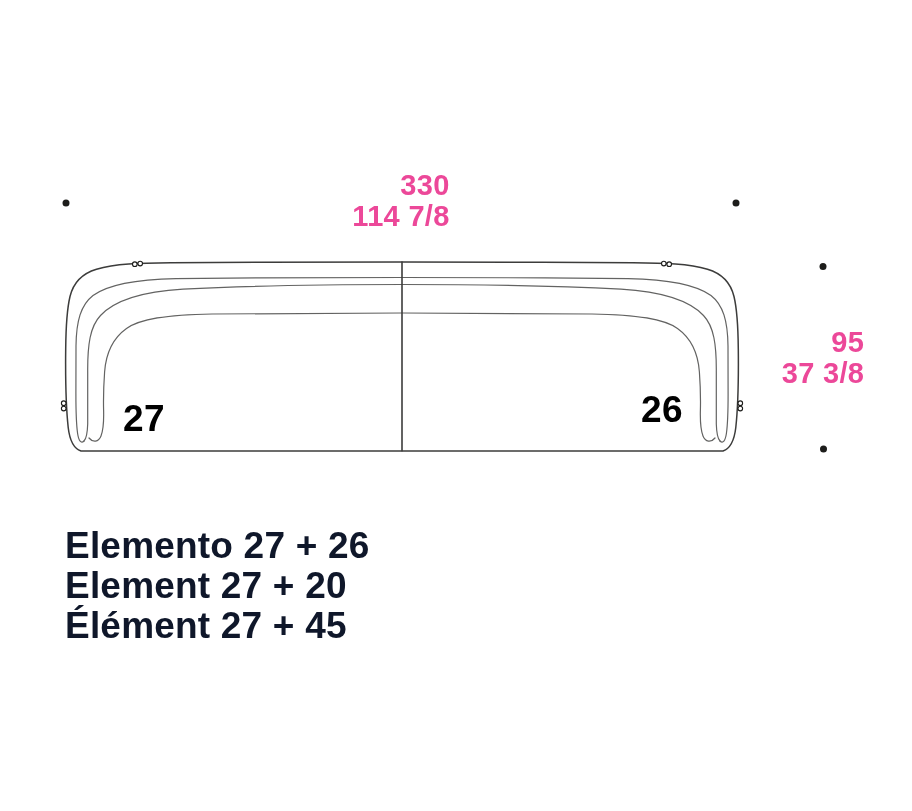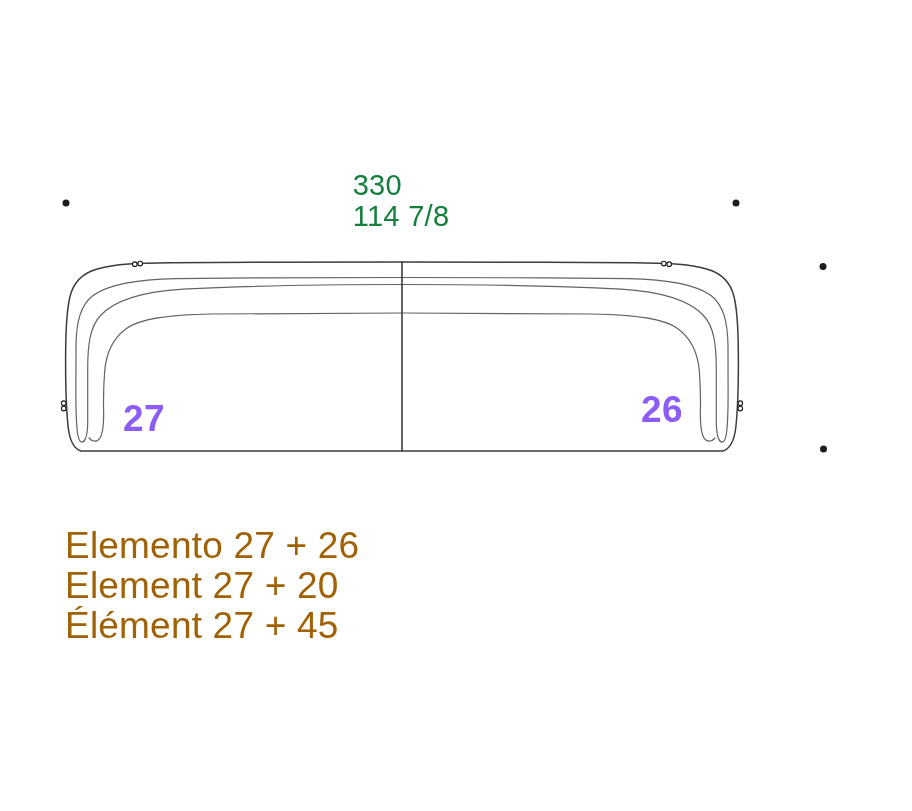--- a/index.html
+++ b/index.html
@@ -17,50 +17,50 @@
     color: #1d1d1b;
   }
   .drawing {
     position: absolute;
     left: 0;
     top: 0;
   }
   .dim {
     position: absolute;
     transform: translateX(-50%);
-    text-align: left;
+    text-align: right;
     font-size: 29px;
     line-height: 31px;
-    font-weight: 400;
+    font-weight: 700;
     letter-spacing: 0.3px;
     white-space: nowrap;
-    color: #15803d;
+    color: #ec4899;
   }
   .dim-top { left: 401px; top: 170px; }
   .dim-side { left: 823px; top: 327px; }
   .element-number {
     position: absolute;
     transform: translateX(-50%);
     font-size: 37px;
     font-weight: 700;
     letter-spacing: 0.5px;
     white-space: nowrap;
-    color: #8b5cf6;
+    color: #000000;
   }
   .element-number.left { left: 144px; top: 398px; }
   .element-number.right { left: 662px; top: 389px; }
   .captions {
     position: absolute;
     left: 65px;
     top: 526px;
     font-size: 37px;
     line-height: 40px;
-    font-weight: 400;
+    font-weight: 700;
     letter-spacing: 0.2px;
-    color: #a16207;
+    color: #0f172a;
   }
   .captions div { white-space: nowrap; }
 </style>
 </head>
 <body>
 
 <div class="sheet">
 
   <svg class="drawing" width="912" height="811" viewBox="0 0 912 811" fill="none" stroke-linecap="round" stroke-linejoin="round">
 
@@ -138,20 +138,24 @@
       <circle cx="823" cy="266.5" r="3.5"></circle>
       <circle cx="823.5" cy="449" r="3.5"></circle>
     </g>
   </svg>
 
   <div class="dim dim-top">
     <div>330</div>
     <div>114 7/8</div>
   </div>
 
+  <div class="dim dim-side">
+    <div>95</div>
+    <div>37 3/8</div>
+  </div>
 
   <div class="element-number left">27</div>
   <div class="element-number right">26</div>
 
   <div class="captions">
     <div>Elemento 27 + 26</div>
     <div>Element 27 + 20</div>
     <div>Élément 27 + 45</div>
   </div>
 

